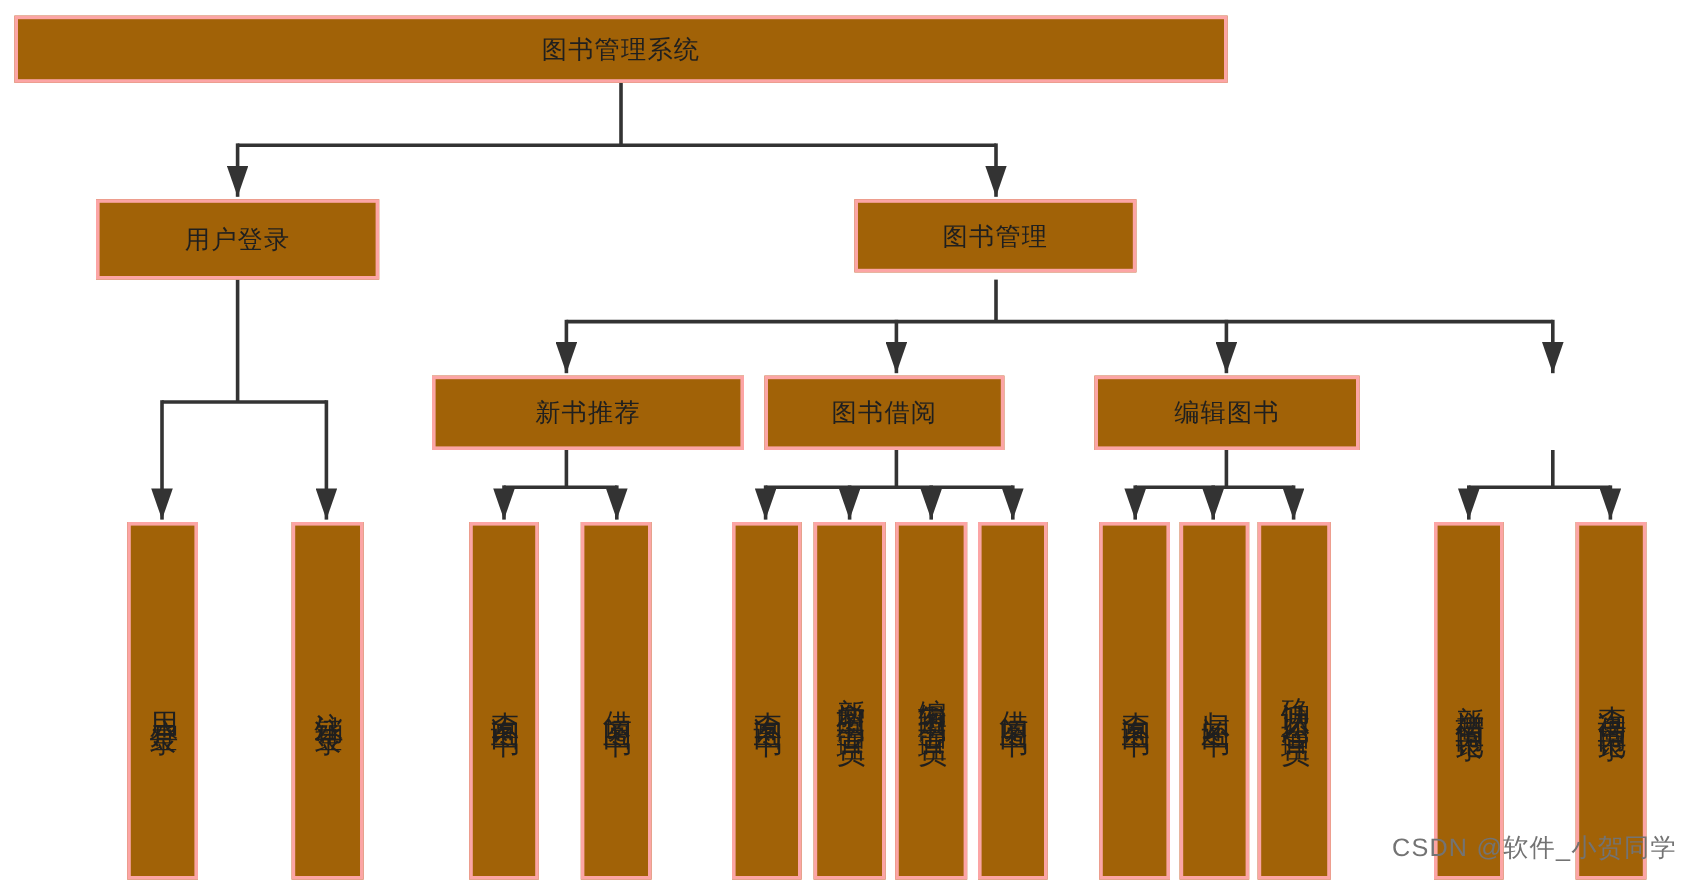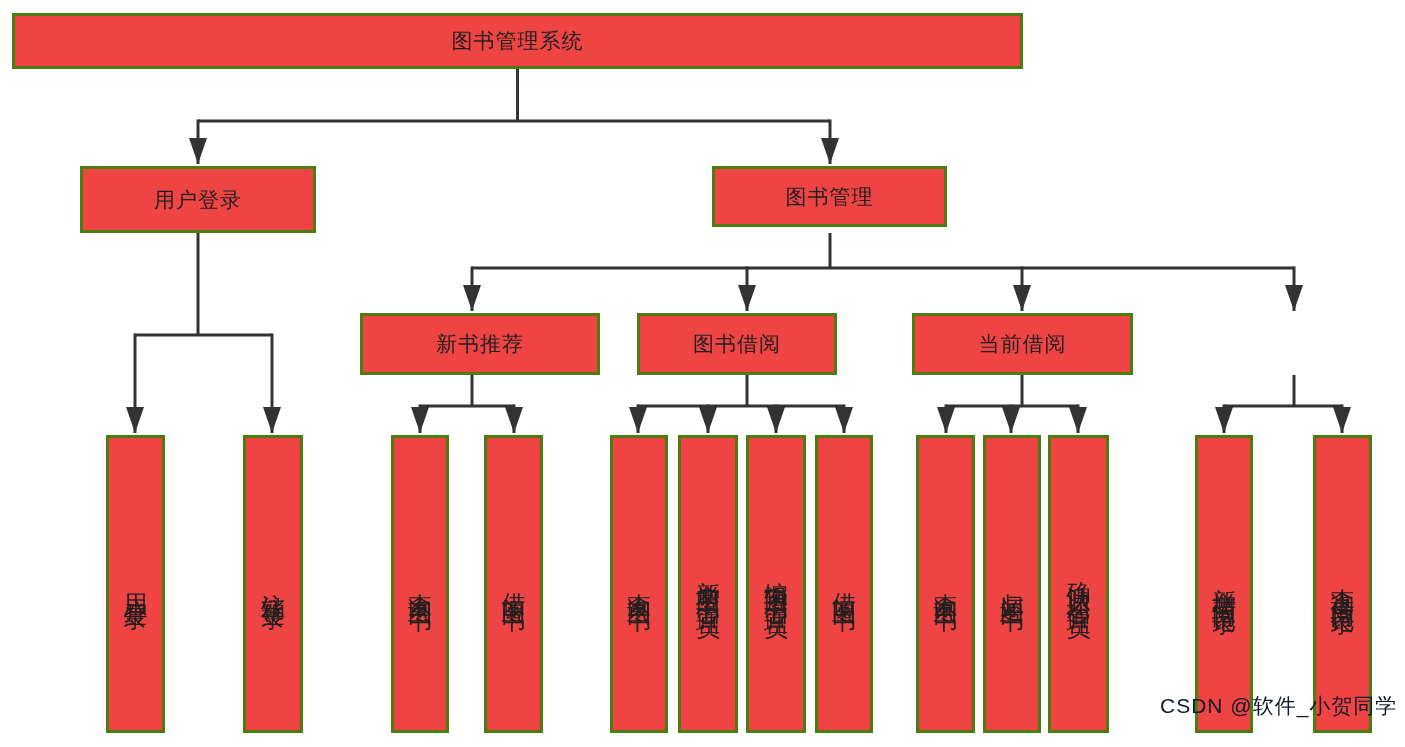--- a/index.html
+++ b/index.html
@@ -10,22 +10,22 @@
   #canvas {
     position: relative;
     width: 1405px;
     height: 747px;
     background: #ffffff;
     font-family: "Liberation Sans", sans-serif;
     overflow: hidden;
   }
   .box {
     position: absolute;
-    border: 3px solid #4d7c0f;
-    background: #ef4444;
+    border: 3px solid #fca5a5;
+    background: #a16207;
     box-sizing: border-box;
     display: flex;
     align-items: center;
     justify-content: center;
     color: #1f1f1f;
   }
   .hlabel {
     font-size: 21px;
     letter-spacing: 1px;
     white-space: nowrap;
@@ -46,21 +46,21 @@
   }
   #connectors line {
     stroke: #333333;
     stroke-width: 3;
   }
   #watermark {
     position: absolute;
     left: 1160px;
     top: 692px;
     font-size: 21px;
-    color: #0f172a;
+    color: #737373;
     letter-spacing: 1px;
     white-space: nowrap;
   }
 </style>
 </head>
 <body>
 
 <div id="canvas">
 
   <svg id="connectors" width="1405" height="747" viewBox="0 0 1405 747">
@@ -129,28 +129,28 @@
     <span class="hlabel">图书管理系统</span>
   </div>
 
   <div class="box" style="left:80px; top:166px; width:236px; height:67px;">
     <span class="hlabel">用户登录</span>
   </div>
   <div class="box" style="left:712px; top:166px; width:235px; height:61px;">
     <span class="hlabel">图书管理</span>
   </div>
 
-  <div class="box" style="left:360px; top:313px; width:240px; height:62px;">
+  <div class="box" style="left:360px; top:313px; width:260px; height:62px;">
     <span class="hlabel">新书推荐</span>
   </div>
   <div class="box" style="left:637px; top:313px; width:200px; height:62px;">
     <span class="hlabel">图书借阅</span>
   </div>
   <div class="box" style="left:912px; top:313px; width:221px; height:62px;">
-    <span class="hlabel">当前借阅</span>
+    <span class="hlabel">编辑图书</span>
   </div>
 
   <div class="box" style="left:106px; top:435px; width:59px; height:298px;">
     <span class="vlabel">用户登录</span>
   </div>
   <div class="box" style="left:243px; top:435px; width:60px; height:298px;">
     <span class="vlabel">注销登录</span>
   </div>
 
   <div class="box" style="left:391px; top:435px; width:58px; height:298px;">

